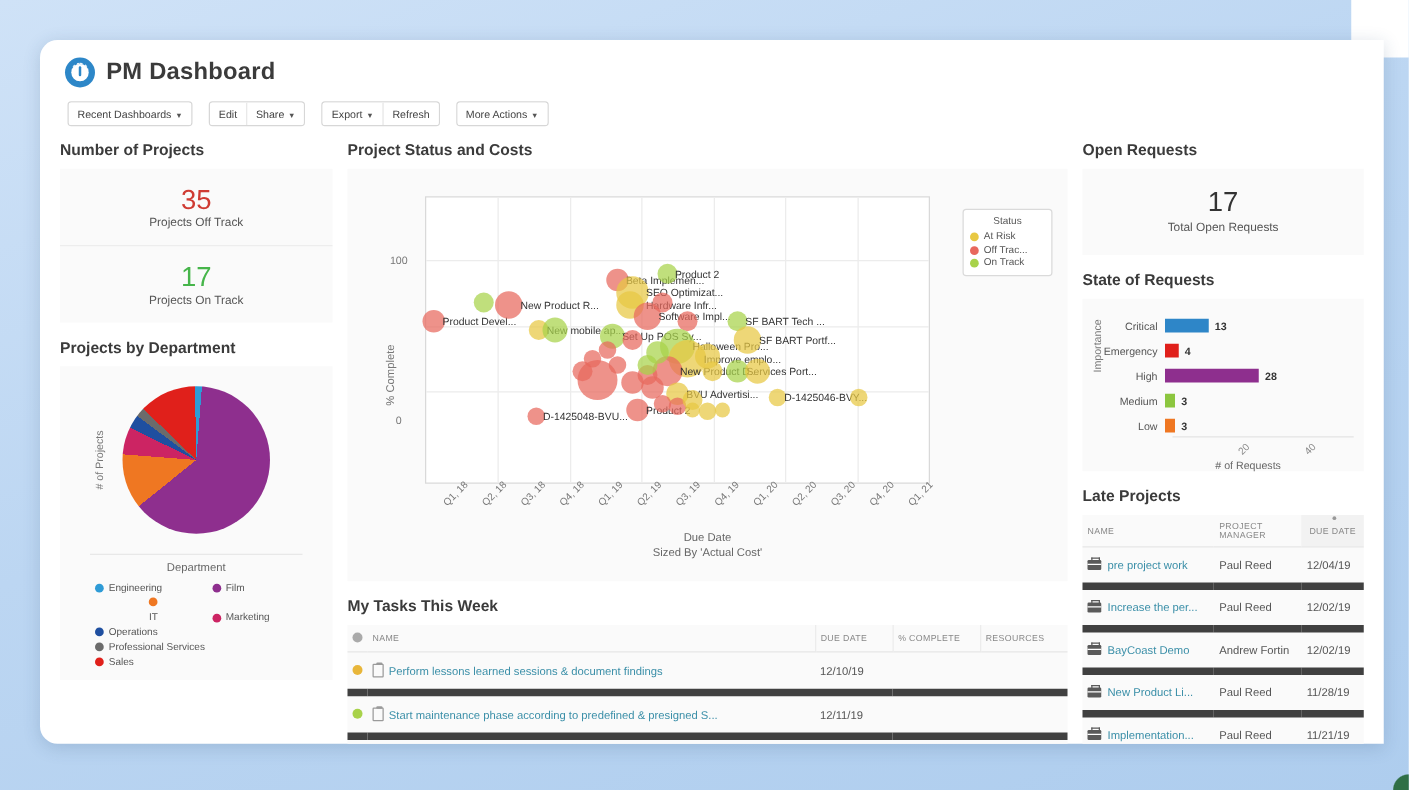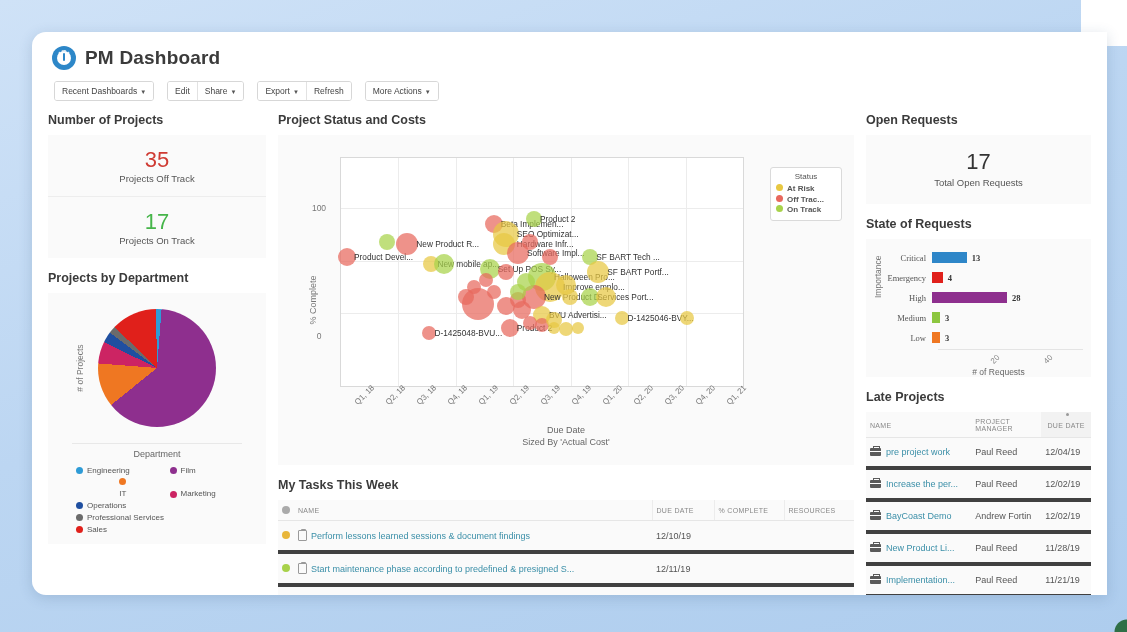--- a/index.html
+++ b/index.html
@@ -80,38 +80,38 @@
   .ytick { position:absolute; font-size:8.5px; color:#777; text-align:center; width:30px;
      transform:translateY(-50%); }
   .ylab-s { position:absolute; left:10px; top:50%; transform:translateY(-50%) rotate(-90deg);
      font-size:9px; color:#777; white-space:nowrap; }
   .xtick { position:absolute; font-size:8px; color:#777; transform:rotate(-45deg);
      transform-origin:left center; white-space:nowrap; }
   .xlab-s { position:absolute; width:100%; text-align:center; font-size:9px; color:#666; }
   .slegend { position:absolute; right:12px; top:32px; width:72px; border:1px solid #dadada;
      border-radius:3px; background:#fff; padding:4px 5px; }
   .slegend-t { font-size:8px; color:#555; text-align:center; margin-bottom:3px; }
-  .sl-row { display:flex; align-items:flex-start; gap:4px; font-size:8px; color:#555; margin:1.5px 0;font-weight:bold; }
+  .sl-row { display:flex; align-items:flex-end; gap:4px; font-size:8px; color:#555; margin:1.5px 0; }
 
   
   .tbl { width:100%; border-collapse:collapse; }
   .tbl th { font-size:7px; color:#888; font-weight:normal; text-align:left; letter-spacing:.3px;
      padding:6px 4px 5px; border-bottom:1px solid #e6e6e6; }
-  .tbl td { font-size:9px; color:#555; padding:9px 4px; border-bottom:4px solid #404040;
+  .tbl td { font-size:9px; color:#555; padding:9px 4px; border-bottom:6px solid #404040;
      vertical-align:middle; }
   .lnk { color:#3b8fa8; }
   .sdot { width:8px; height:8px; border-radius:50%; display:inline-block; }
   .clip { display:inline-block; width:9px; height:11px; border:1px solid #9a9a9a; border-radius:1px;
      position:relative; vertical-align:-2px; margin-right:4px; }
   .clip::before{ content:""; position:absolute; left:2px; top:-2px; width:5px; height:2px;
      background:#9a9a9a; border-radius:1px; }
 
   
   .bar-box { position:relative; height:120px; }
-  .brow { display:flex; align-items:center; height:17px; margin-bottom:3px;font-family:Liberation Serif, serif; }
+  .brow { display:flex; align-items:flex-end; height:17px; margin-bottom:3px; }
   .bcat { width:58px; text-align:right; font-size:8.5px; color:#555; padding-right:6px; flex:none; }
   .bfill { height:11px; }
   .bval { font-size:8.5px; font-weight:bold; color:#333; margin-left:5px; }
   .bimp { position:absolute; left:4px; top:44px; font-size:8.5px; color:#777;
      transform:rotate(-90deg); transform-origin:left center; white-space:nowrap; }
   .bax { position:relative; height:18px; margin-left:64px; border-top:1px solid #e4e4e4; }
   .bax span { position:absolute; font-size:8px; color:#888; transform:rotate(-45deg);
      transform-origin:left center; }
   .bxlab { text-align:center; font-size:8.5px; color:#666; margin-left:40px; }
 

